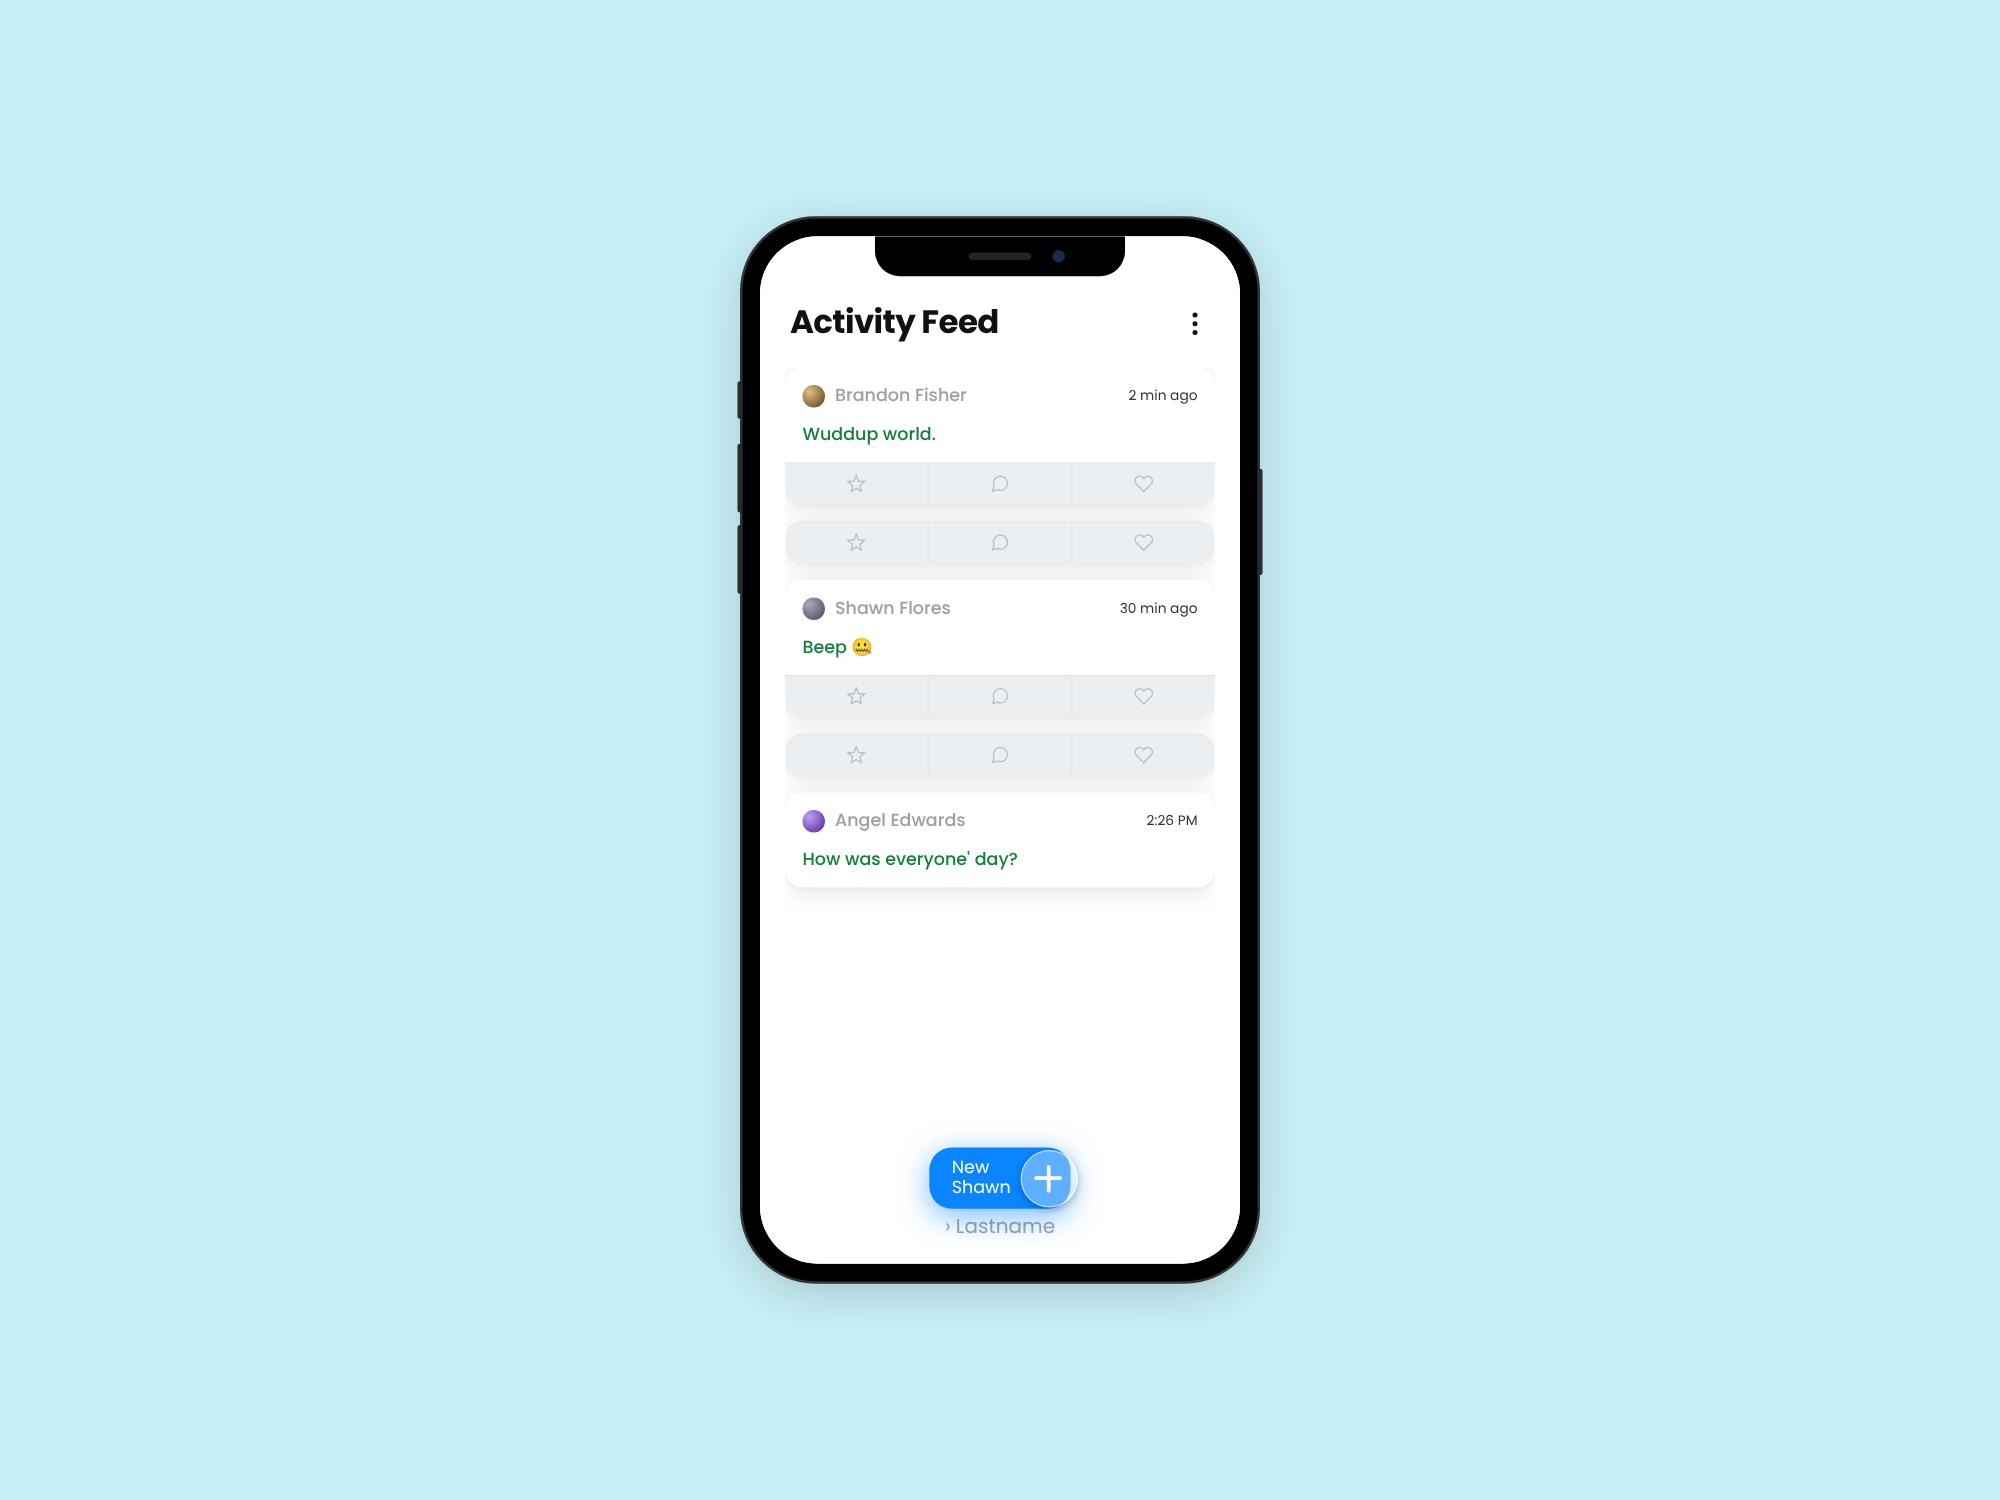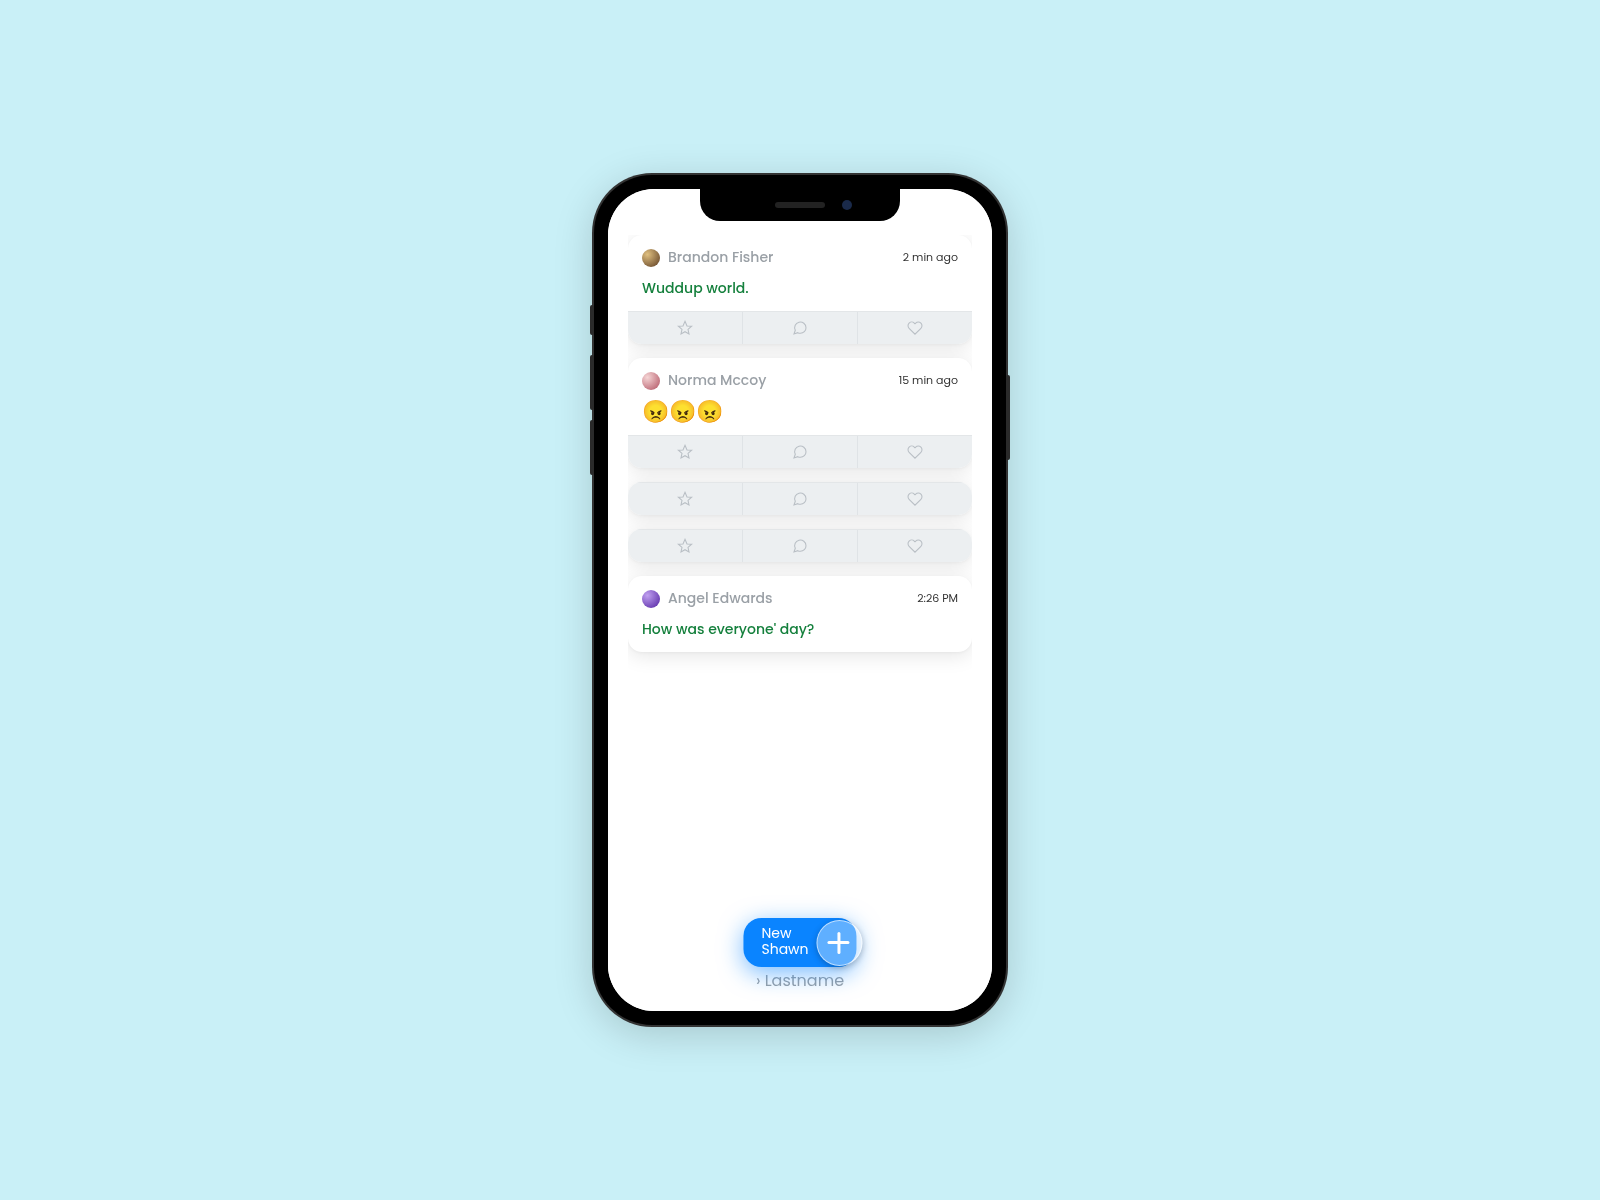--- a/index.html
+++ b/index.html
@@ -202,20 +202,28 @@
   <div class="btn-side btn-power"></div>
 
   <div class="phone-inner">
     <div class="notch">
       <div class="speaker"></div>
       <div class="camera"></div>
     </div>
 
     <div class="screen">
 
+      <div class="header">
+        <div class="title">Activity Feed</div>
+        <div class="more-dots">
+          <span></span>
+            <span></span>
+            <span></span>
+        </div>
+      </div>
 
       <div class="feed" id="feed">
           <div class="card">
     <div class="card-top">
       <div class="row1">
         <div class="user">
           <span class="avatar av1"></span>
           <span class="uname">Brandon Fisher</span>
         </div>
         <span class="time">2 min ago</span>
@@ -235,50 +243,50 @@
                 </svg>
               </div>
       <div class="action">
                 <svg viewBox="0 0 24 24">
                   <path d="M20.84 4.61a5.5 5.5 0 0 0-7.78 0L12 5.67l-1.06-1.06a5.5 5.5 0 0 0-7.78 7.78L12 21.23l8.84-8.84a5.5 5.5 0 0 0 0-7.78z"></path>
                 </svg>
               </div>
     </div>
   </div>
           <div class="card">
+
+    <div class="actions">
+      <div class="action">
+                <svg viewBox="0 0 24 24">
+                  <polygon points="12 2 15 9 22 9.3 16.5 14 18 21 12 17.5 6 21 7.5 14 2 9.3 9 9"></polygon>
+                </svg>
+              </div>
+      <div class="action">
+                <svg viewBox="0 0 24 24">
+                  <path d="M21 11.5a8.38 8.38 0 0 1-8.5 8.5 8.5 8.5 0 0 1-3.9-.95L3 21l1.95-5.6A8.5 8.5 0 1 1 21 11.5z"></path>
+                </svg>
+              </div>
+      <div class="action">
+                <svg viewBox="0 0 24 24">
+                  <path d="M20.84 4.61a5.5 5.5 0 0 0-7.78 0L12 5.67l-1.06-1.06a5.5 5.5 0 0 0-7.78 7.78L12 21.23l8.84-8.84a5.5 5.5 0 0 0 0-7.78z"></path>
+                </svg>
+              </div>
+    </div>
+  </div>
+          <div class="card">
     <div class="card-top">
       <div class="row1">
         <div class="user">
-          <span class="avatar av2"></span>
-          <span class="uname">Norma Mccoy</span>
-        </div>
-        <span class="time">15 min ago</span>
-      </div>
-      <div class="content emoji">😠😠😠</div>
-    </div>
-
-    <div class="actions">
-      <div class="action">
-                <svg viewBox="0 0 24 24">
-                  <polygon points="12 2 15 9 22 9.3 16.5 14 18 21 12 17.5 6 21 7.5 14 2 9.3 9 9"></polygon>
-                </svg>
-              </div>
-      <div class="action">
-                <svg viewBox="0 0 24 24">
-                  <path d="M21 11.5a8.38 8.38 0 0 1-8.5 8.5 8.5 8.5 0 0 1-3.9-.95L3 21l1.95-5.6A8.5 8.5 0 1 1 21 11.5z"></path>
-                </svg>
-              </div>
-      <div class="action">
-                <svg viewBox="0 0 24 24">
-                  <path d="M20.84 4.61a5.5 5.5 0 0 0-7.78 0L12 5.67l-1.06-1.06a5.5 5.5 0 0 0-7.78 7.78L12 21.23l8.84-8.84a5.5 5.5 0 0 0 0-7.78z"></path>
-                </svg>
-              </div>
-    </div>
-  </div>
-          <div class="card">
+          <span class="avatar av3"></span>
+          <span class="uname">Shawn Flores</span>
+        </div>
+        <span class="time">30 min ago</span>
+      </div>
+      <div class="content ">Beep 🤐</div>
+    </div>
 
     <div class="actions">
       <div class="action">
                 <svg viewBox="0 0 24 24">
                   <polygon points="12 2 15 9 22 9.3 16.5 14 18 21 12 17.5 6 21 7.5 14 2 9.3 9 9"></polygon>
                 </svg>
               </div>
       <div class="action">
                 <svg viewBox="0 0 24 24">
                   <path d="M21 11.5a8.38 8.38 0 0 1-8.5 8.5 8.5 8.5 0 0 1-3.9-.95L3 21l1.95-5.6A8.5 8.5 0 1 1 21 11.5z"></path>

